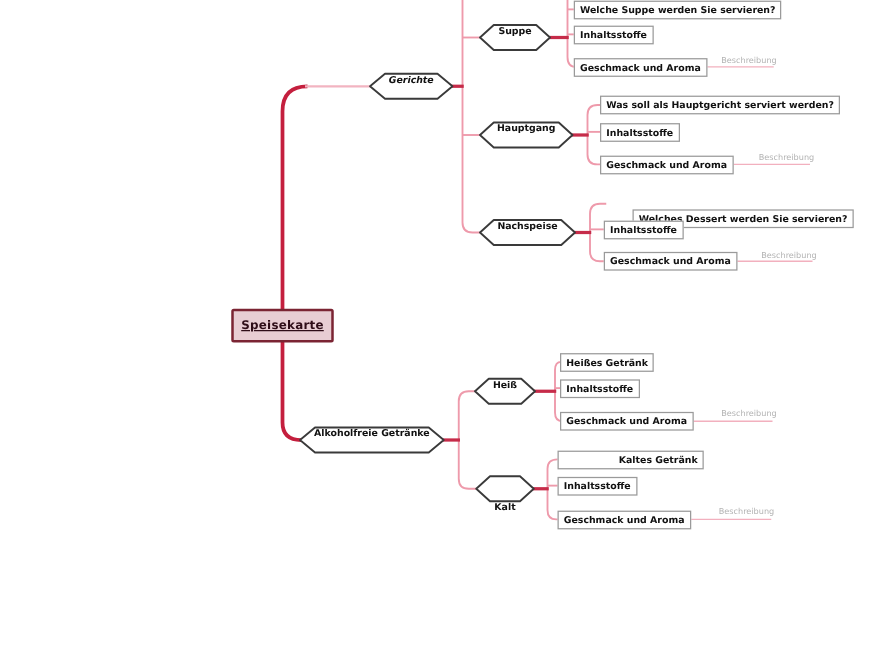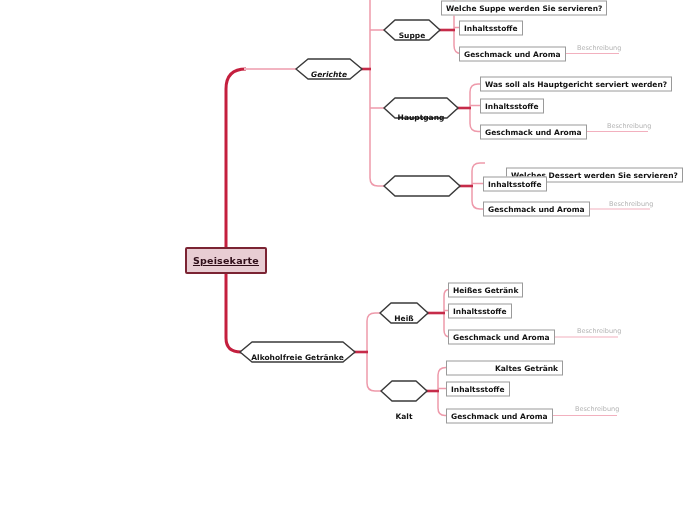--- a/index.html
+++ b/index.html
@@ -6,21 +6,21 @@
   .canvas{
     position:relative;
     width:697px;height:520px;
     background:#ffffff;
     font-family:"DejaVu Sans", sans-serif;
     overflow:hidden;
   }
   .canvas svg{position:absolute;left:0;top:0;}
   .node-label{
     position:absolute;
-    display:flex;align-items:flex-end;justify-content:center;
+    display:flex;align-items:flex-start;justify-content:center;
     font-weight:bold;font-size:7.5px;color:#111;
     pointer-events:auto;white-space:nowrap;
   }
   .root-node{
     position:absolute;
     left:185px;top:247px;width:82px;height:27px;
     background:#e8cdd3;border:2px solid #7b2433;border-radius:2px;
     box-sizing:border-box;
     display:flex;align-items:center;justify-content:center;
     font-weight:bold;font-size:9.5px;color:#2f0d18;letter-spacing:.2px;
@@ -118,28 +118,31 @@
   <div class="node-label" style="left:240px;top:342px;width:115px;height:20px;">
     <span>Alkoholfreie Getränke</span>
   </div>
 
   <div class="node-label" style="left:384px;top:20px;width:56px;height:20px;">
     <span>Suppe</span>
   </div>
   <div class="node-label" style="left:384px;top:98px;width:74px;height:24px;">
     <span>Hauptgang</span>
   </div>
+  <div class="node-label" style="left:384px;top:176px;width:76px;height:20px;">
+    <span>Nachspeise</span>
+  </div>
   <div class="node-label" style="left:380px;top:303px;width:48px;height:20px;">
     <span>Heiß</span>
   </div>
   <div class="node-label" style="left:381px;top:401px;width:46px;height:20px;">
     <span>Kalt</span>
   </div>
 
-  <div class="leaf" style="left:441px;top:7.5px;">Welche Suppe werden Sie servieren?</div>
+  <div class="leaf" style="left:459px;top:7.5px;">Welche Suppe werden Sie servieren?</div>
   <div class="leaf" style="left:459px;top:27.5px;">Inhaltsstoffe</div>
   <div class="leaf" style="left:459px;top:53.5px;">Geschmack und Aroma</div>
   <div class="edge-label" style="left:577px;top:45px;">Beschreibung</div>
 
   <div class="leaf" style="left:480px;top:84px;">Was soll als Hauptgericht serviert werden?</div>
   <div class="leaf" style="left:480px;top:105.5px;">Inhaltsstoffe</div>
   <div class="leaf" style="left:480px;top:131.5px;">Geschmack und Aroma</div>
   <div class="edge-label" style="left:607px;top:123px;">Beschreibung</div>
 
   <div class="leaf" style="left:483px;top:175px;margin-left:23px;">Welches Dessert werden Sie servieren?</div>

